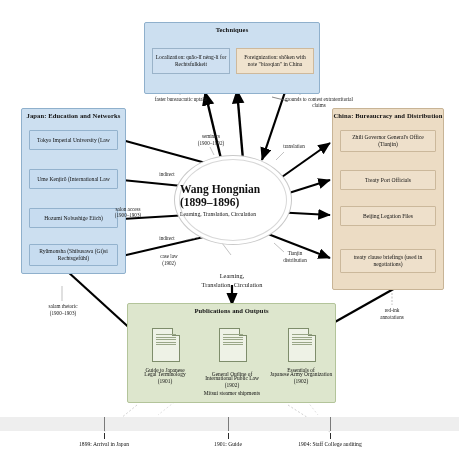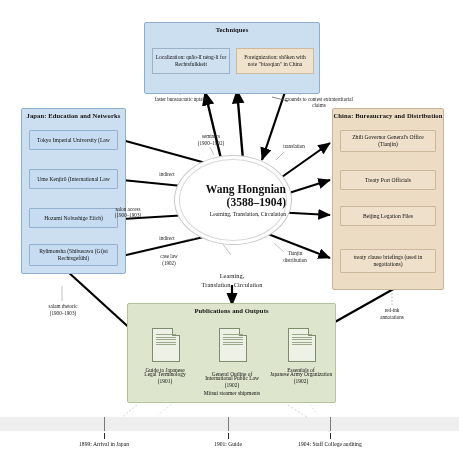--- a/index.html
+++ b/index.html
@@ -48,21 +48,21 @@
 
   
   .ellipse-outer{
     border:1px solid #c9c9c9;border-radius:50%;
     background:#ffffff;
   }
   .ellipse-inner{
     border:1px solid #d8d8d8;border-radius:50%;
     background:#ffffff;
     display:flex;flex-direction:column;
-    align-items:flex-end;justify-content:center;
+    align-items:flex-start;justify-content:center;
   }
   .center-name{font-size:11.5px;font-weight:bold;line-height:1.15;text-align:center;}
   .center-years{font-size:11.5px;font-weight:bold;line-height:1.15;text-align:center;}
   .center-sub{font-size:5.6px;margin-top:2px;text-align:center;}
 
   
   .elabel{
     font-size:5.1px;line-height:1.2;text-align:center;
     color:#1a1a1a;white-space:nowrap;
   }
@@ -190,21 +190,21 @@
   <div class="abs node node-tan" style="left:340px;top:206px;width:96px;height:20px;">
     <span>Beijing Legation Files</span>
   </div>
   <div class="abs node node-tan" style="left:340px;top:249px;width:96px;height:24px;">
     <span>treaty clause briefings (used in negotiations)</span>
   </div>
 
   <div class="abs ellipse-outer" style="left:174px;top:155px;width:118px;height:90px;"></div>
   <div class="abs ellipse-inner" style="left:179px;top:159px;width:108px;height:82px;">
     <div class="center-name">Wang Hongnian</div>
-    <div class="center-years">(3588–1904)</div>
+    <div class="center-years">(1899–1896)</div>
     <div class="center-sub">Learning, Translation, Circulation</div>
   </div>
 
   <div class="abs elabel" style="left:174px;top:133px;width:74px;">seminars</div>
   <div class="abs elabel" style="left:174px;top:140px;width:74px;">(1900–1902)</div>
 
   <div class="abs elabel" style="left:146px;top:171px;width:42px;">indirect</div>
 
   <div class="abs elabel" style="left:96px;top:206px;width:64px;">salon access</div>
   <div class="abs elabel" style="left:96px;top:212px;width:64px;">(1900–1903)</div>

